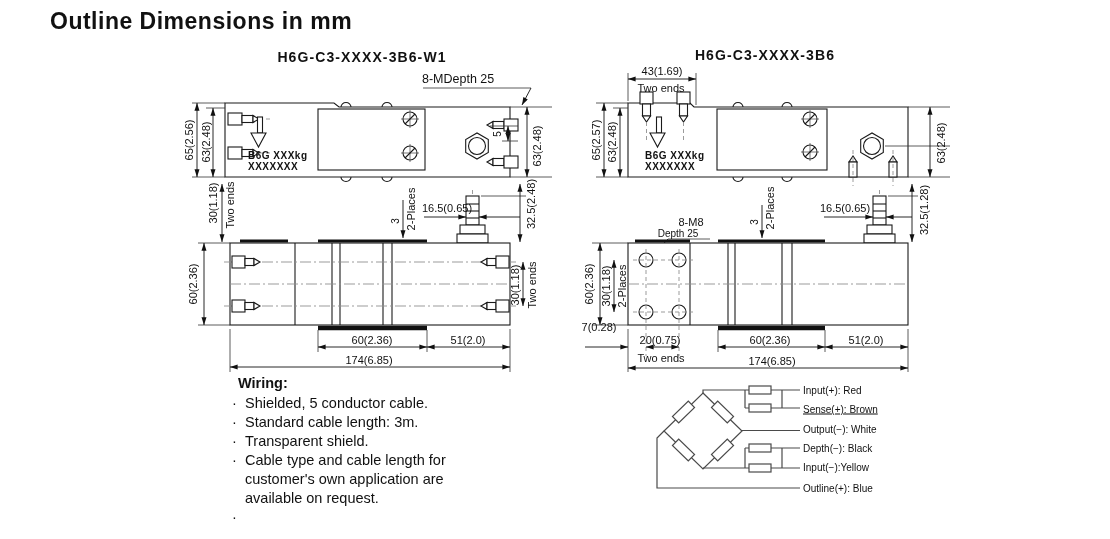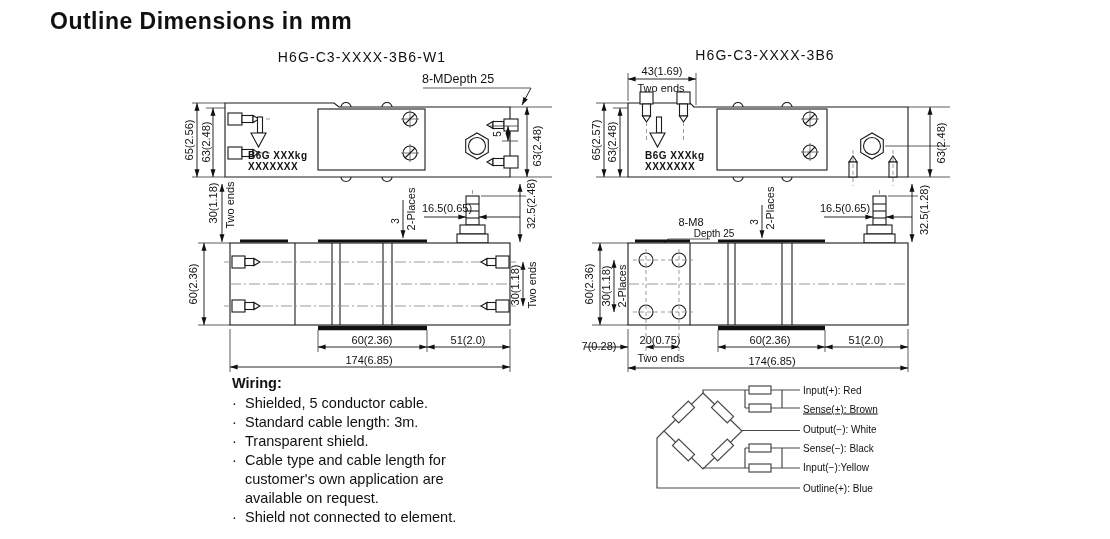--- a/index.html
+++ b/index.html
@@ -7,24 +7,24 @@
        font-family:"Liberation Sans","DejaVu Sans",sans-serif;color:#111;}
   #stage{position:absolute;left:0;top:0;width:1110px;height:539px;}
   svg{position:absolute;left:0;top:0;}
   .lbl{position:absolute;white-space:nowrap;color:#111;}
   .h{transform:translate(-50%,-50%);}          
   .l{transform:translateY(-50%);}              
   .v{transform:translate(-50%,-50%) rotate(-90deg);} 
   .s11{font-size:11px;} .s10{font-size:10px;} .s12{font-size:12.5px;}
   .np{font-size:10px;letter-spacing:.5px;font-weight:bold;}
   .ttl{font-size:23px;font-weight:bold;letter-spacing:.5px;}
-  .sub{font-size:14px;font-weight:normal;letter-spacing:1.1px;}
+  .sub{font-size:14px;font-weight:bold;letter-spacing:1.1px;}
   .wire-lbl{font-size:10px;}
   #wiring{position:absolute;left:232px;top:374px;width:272px;font-size:14.5px;line-height:19px;}
-  #wiring .whead{font-weight:bold;margin-bottom:1px;}
+  #wiring .whead{font-weight:bold;margin-bottom:1px;margin-left:6px;}
   .wrow{display:flex;}
   .wrow .bul{width:13px;flex:0 0 13px;text-align:left;}
   .ln{stroke:#1a1a1a;stroke-width:1.1;fill:none;}
   .fw{stroke:#1a1a1a;stroke-width:1.1;fill:#fff;}
   .dm{stroke:#111;stroke-width:0.9;fill:none;}
   .xt{stroke:#333;stroke-width:0.8;fill:none;}
   .cl{stroke:#909090;stroke-width:0.9;fill:none;stroke-dasharray:11 3 2 3;}
   .cd{stroke:#909090;stroke-width:0.9;fill:none;stroke-dasharray:4 3;}
   .thk{stroke:#111;stroke-width:3.2;fill:none;}
   .thk2{stroke:#111;stroke-width:4.5;fill:none;}
@@ -324,29 +324,29 @@
   <div class="lbl s11 h" style="left:369px;top:360px;">174(6.85)</div>
 
   <div class="lbl s11 h" style="left:662px;top:71px;">43(1.69)</div>
   <div class="lbl s11 h" style="left:661px;top:88px;">Two ends</div>
   <div class="lbl s11 v" style="left:596px;top:140px;">65(2.57)</div>
   <div class="lbl s11 v" style="left:612px;top:142px;">63(2.48)</div>
   <div class="lbl np l" style="left:645px;top:155px;">B6G XXXkg</div>
   <div class="lbl np l" style="left:645px;top:166px;">XXXXXXX</div>
   <div class="lbl s11 v" style="left:941px;top:143px;">63(2.48)</div>
   <div class="lbl s11 h" style="left:691px;top:222px;">8-M8</div>
-  <div class="lbl s10 h" style="left:714px;top:233px;text-align:center;">Depth 25</div>
+  <div class="lbl s10 h" style="left:678px;top:233px;text-align:center;">Depth 25</div>
   <div class="lbl s10 v" style="left:754px;top:222px;">3</div>
   <div class="lbl s11 v" style="left:770px;top:208px;">2-Places</div>
   <div class="lbl s11 h" style="left:845px;top:208px;">16.5(0.65)</div>
   <div class="lbl s11 v" style="left:924px;top:210px;">32.5(1.28)</div>
   <div class="lbl s11 v" style="left:589px;top:284px;">60(2.36)</div>
   <div class="lbl s11 v" style="left:606px;top:286px;">30(1.18)</div>
   <div class="lbl s11 v" style="left:622px;top:286px;">2-Places</div>
-  <div class="lbl s11 h" style="left:599px;top:346px;">7(0.28)</div>
+  <div class="lbl s11 h" style="left:599px;top:327px;">7(0.28)</div>
   <div class="lbl s11 h" style="left:660px;top:340px;">20(0.75)</div>
   <div class="lbl s11 h" style="left:661px;top:358px;">Two ends</div>
   <div class="lbl s11 h" style="left:770px;top:340px;">60(2.36)</div>
   <div class="lbl s11 h" style="left:866px;top:340px;">51(2.0)</div>
   <div class="lbl s11 h" style="left:772px;top:361px;">174(6.85)</div>
 
   <div id="wiring">
     <div class="whead">Wiring:</div>
     <div class="wrow">
         <span class="bul">·</span>
@@ -359,24 +359,23 @@
     <div class="wrow">
         <span class="bul">·</span>
         <span>Transparent shield.</span>
       </div>
     <div class="wrow">
         <span class="bul">·</span>
         <span>Cable type and cable length for customer's own application are available on request.</span>
       </div>
     <div class="wrow">
         <span class="bul">·</span>
-        <span>Shield not connected to element.</span>
       </div>
   </div>
 
   <div class="lbl wire-lbl l" style="left:803px;top:390px;">Input(+): Red</div>
   <div class="lbl wire-lbl l" style="left:803px;top:409px;text-decoration:underline;">Sense(+): Brown</div>
   <div class="lbl wire-lbl l" style="left:803px;top:429px;">Output(−): White</div>
-  <div class="lbl wire-lbl l" style="left:803px;top:448px;">Sense(−): Black</div>
+  <div class="lbl wire-lbl l" style="left:803px;top:448px;">Depth(−): Black</div>
   <div class="lbl wire-lbl l" style="left:803px;top:467px;">Input(−):Yellow</div>
   <div class="lbl wire-lbl l" style="left:803px;top:488px;">Outline(+): Blue</div>
 
 </div>
 
 </body></html>

